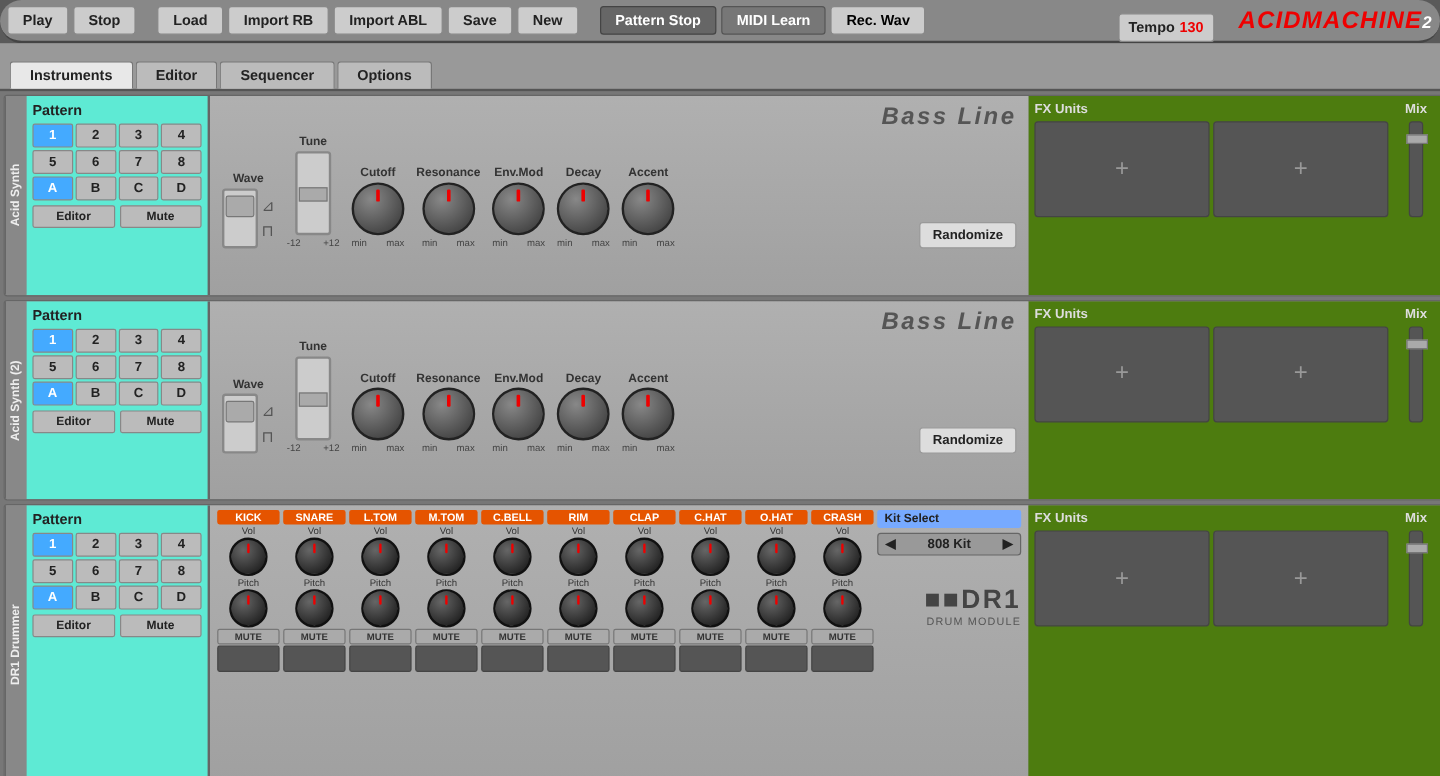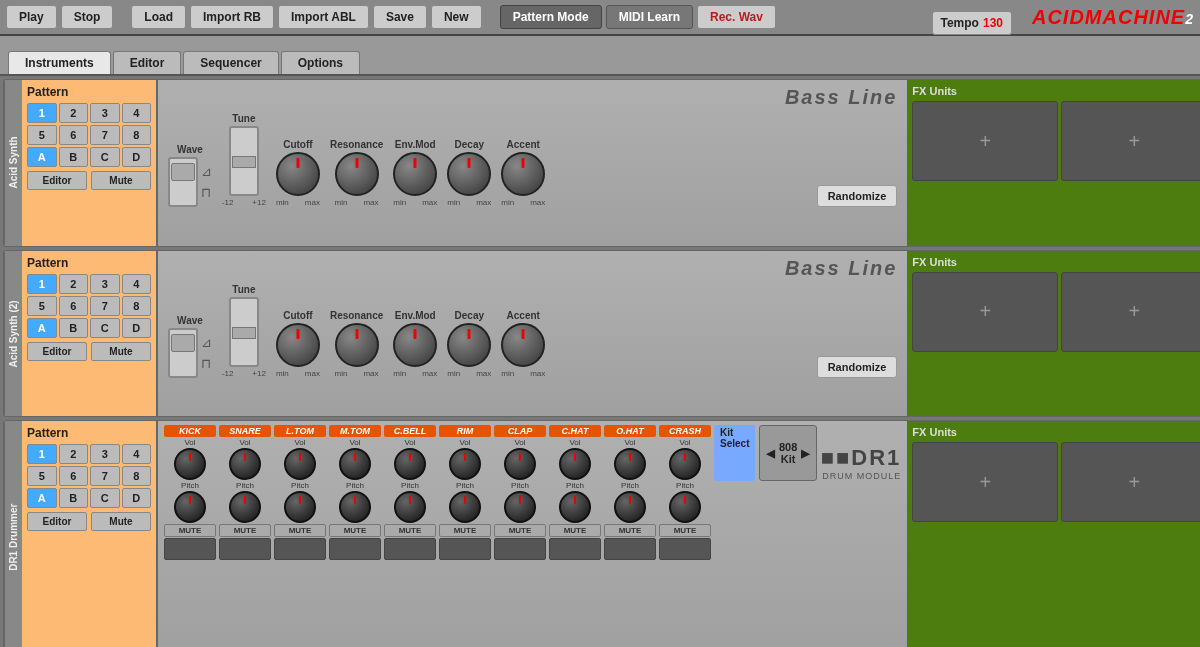--- a/index.html
+++ b/index.html
@@ -15,20 +15,21 @@
 
     
     #toolbar {
       background: #888;
       height: 36px;
       display: flex;
       align-items: center;
       padding: 0 6px;
       gap: 4px;
       border-bottom: 2px solid #444;
+      border-radius: 18px;
     }
     .tb-btn {
       background: #ccc;
       border: 1px solid #888;
       border-radius: 3px;
       padding: 4px 12px;
       font-size: 12px;
       cursor: pointer;
       color: #222;
       font-weight: bold;
@@ -38,21 +39,21 @@
       color: #fff;
       border: 1px solid #444;
     }
     #midi-learn-btn {
       background: #777;
       color: #fff;
       border: 1px solid #555;
     }
     #rec-wav-btn {
       background: #ccc;
-      color: #b91c1c;
+      color: #000000;
     }
     #tempo-box {
       margin-left: auto;
       background: #ccc;
       border: 1px solid #888;
       border-radius: 3px;
       padding: 4px 8px;
       font-size: 12px;
       color: #222;
       font-weight: bold;
@@ -126,22 +127,22 @@
       padding: 4px 2px;
       width: 18px;
       display: flex;
       align-items: center;
       justify-content: center;
       border-right: 1px solid #666;
     }
 
     
     .pattern-panel {
-      background: #fdba74;
-      width: 136px;
+      background: #5eead4;
+      width: 153px;
       padding: 5px;
       border-right: 2px solid #666;
     }
     .pattern-title {
       font-size: 12px;
       font-weight: bold;
       color: #222;
       margin-bottom: 4px;
     }
     .pattern-grid {
@@ -382,21 +383,20 @@
     }
     .drum-name {
       font-size: 9px;
       font-weight: bold;
       color: #fff;
       background: #e55400;
       border-radius: 2px;
       padding: 1px 3px;
       text-align: center;
       width: 100%;
-      font-style: italic;
     }
     .drum-label {
       font-size: 8px;
       color: #333;
     }
     .drum-knob {
       width: 32px;
       height: 32px;
       background: radial-gradient(circle at 35% 30%, #666, #111);
       border-radius: 50%;
@@ -442,21 +442,21 @@
       background: #999;
       border: 1px solid #666;
       border-radius: 3px;
       padding: 2px 6px;
       font-size: 11px;
     }
     .kit-nav span { cursor: pointer; font-weight: bold; color: #222; }
 
     .drum-extra-panel {
       display: flex;
-      flex-direction: row;
+      flex-direction: column;
       gap: 4px;
       min-width: 120px;
     }
     .kit-title {
       font-size: 10px;
       font-weight: bold;
       color: #ccc;
       background: #7af;
       padding: 2px 6px;
       border-radius: 2px;
@@ -469,21 +469,21 @@
 <div id="toolbar">
   <button class="tb-btn">Play</button>
   <button class="tb-btn">Stop</button>
   <div style="width:10px"></div>
   <button class="tb-btn">Load</button>
   <button class="tb-btn">Import RB</button>
   <button class="tb-btn">Import ABL</button>
   <button class="tb-btn">Save</button>
   <button class="tb-btn">New</button>
   <div style="width:10px"></div>
-  <button class="tb-btn" id="pattern-mode-btn">Pattern Mode</button>
+  <button class="tb-btn" id="pattern-mode-btn">Pattern Stop</button>
   <button class="tb-btn" id="midi-learn-btn">MIDI Learn</button>
   <button class="tb-btn" id="rec-wav-btn">Rec. Wav</button>
   <div id="tempo-box" style="margin-left:auto;margin-top:12px;">
     <span>Tempo</span>
     <span id="tempo-value">130</span>
   </div>
   <div style="margin-left:16px; font-size:20px; font-weight:bold; color:#e00; letter-spacing:1px;font-style:italic;">
     <span>ACIDMACHINE</span><span style="font-size:14px;color:#fff;">2</span>
   </div>
 </div>

